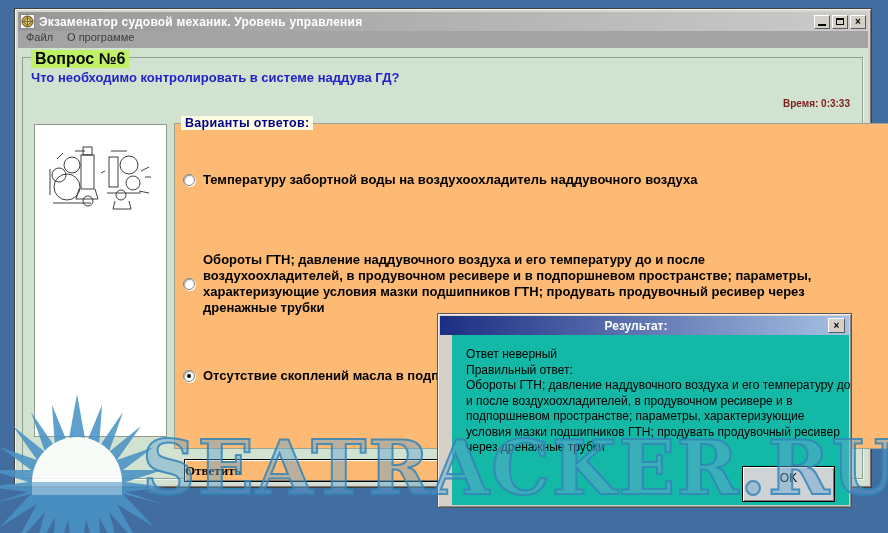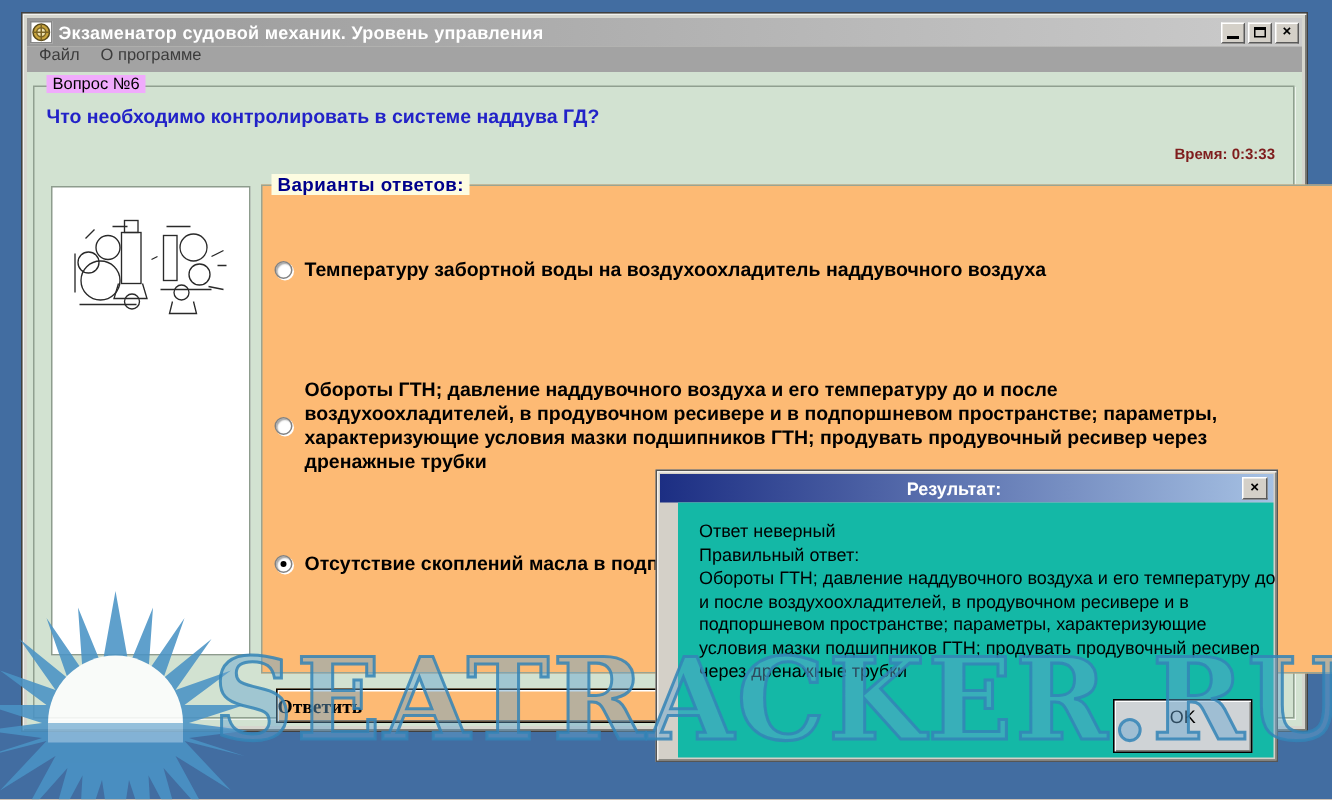--- a/index.html
+++ b/index.html
@@ -46,22 +46,22 @@
     background:#d2e2d1;
   }
 
   
   .q-group {
     position:absolute; left:4px; top:9px; right:5px; bottom:5px;
     border:1px solid #90a090;
     box-shadow:1px 1px 0 #eef4ee;
   }
   .q-group-label {
-    position:absolute; left:8px; top:-8px; background:#f0abfc; padding:0 4px;
-    font-size:11px; font-weight:normal; color:#000;
+    position:absolute; left:8px; top:-8px; background:#bef264; padding:0 4px;
+    font-size:16px; font-weight:bold; color:#000;
   }
   .q-text {
     position:absolute; left:8px; top:12px; font-size:13px; font-weight:bold; color:#2222c8;
   }
   .timer {
     position:absolute; right:12px; top:40px; font-size:10px; font-weight:bold; color:#7f1d1d;
   }
 
   
   .img-panel {

